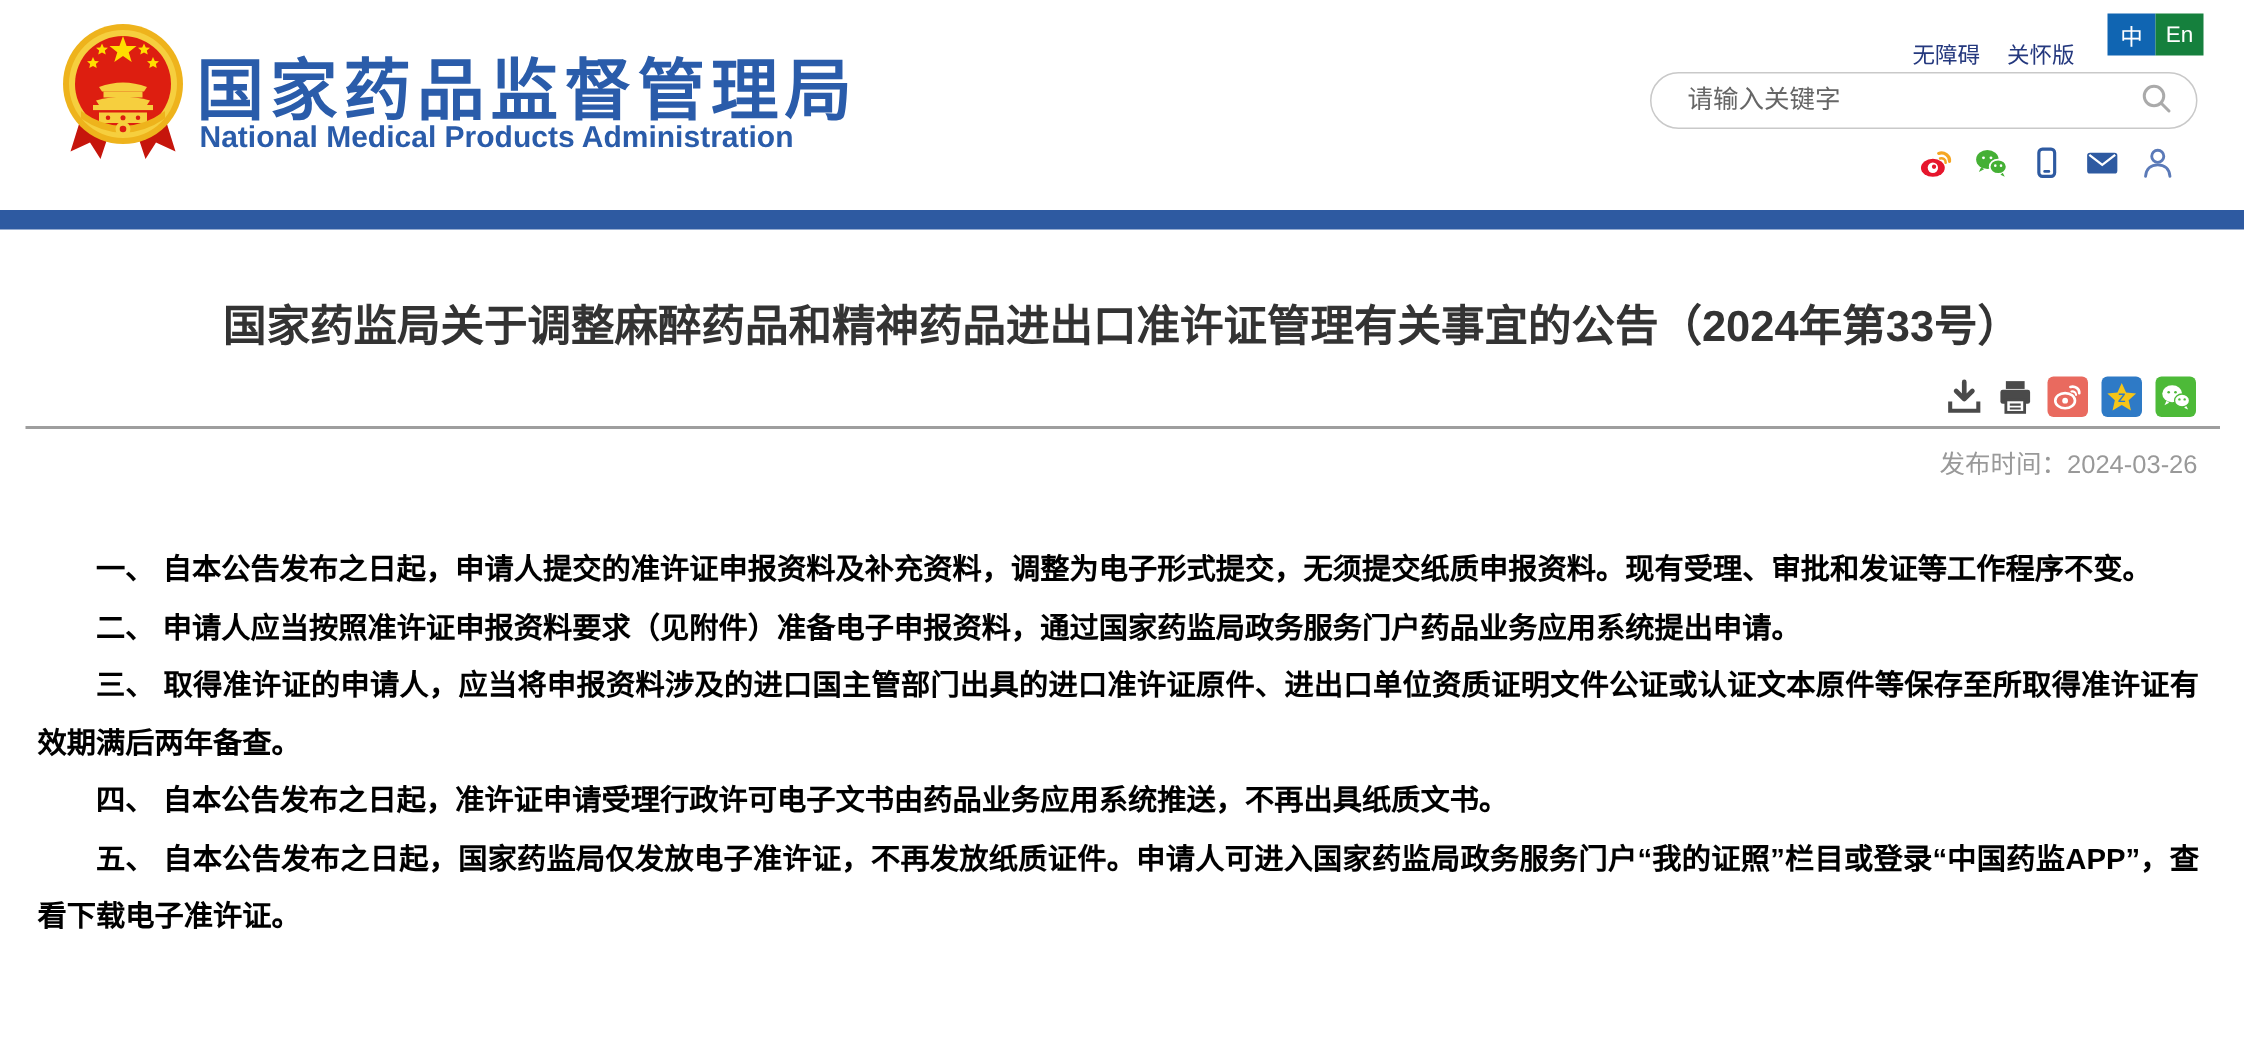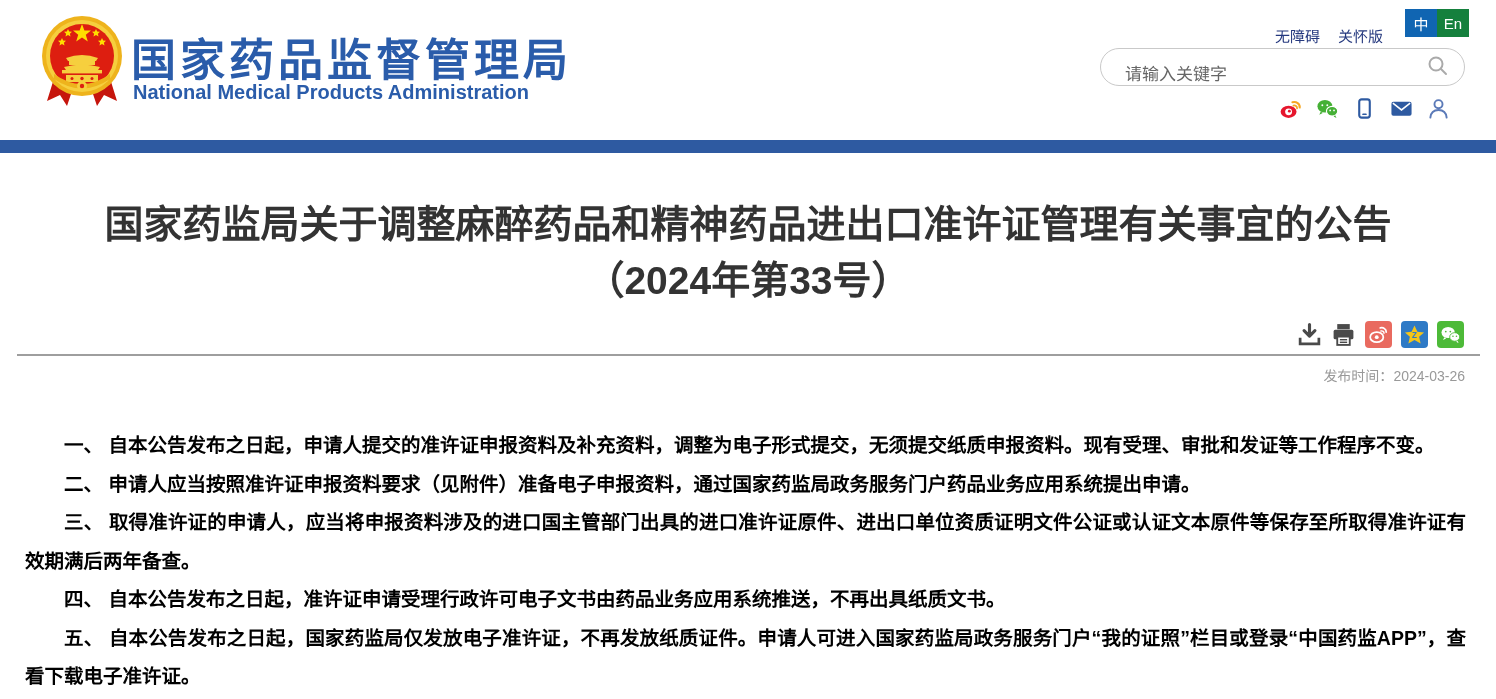--- a/index.html
+++ b/index.html
@@ -31,56 +31,56 @@
   .lang-btn {
     width:32px; height:28px; display:flex; align-items:center; justify-content:center;
     font-size:15px; color:#fff; cursor:pointer;
   }
   .lang-zh { background:#1065b2; }
   .lang-en { background:#15803d; }
 
   .search-box {
     position:absolute; top:48px; left:1100px; width:365px; height:38px;
     border:1px solid #c9c9c9; border-radius:19px; background:#fff;
-    display:flex; align-items:flex-end;
+    display:flex; align-items:center;
   }
   .search-box input {
     flex:1; border:none; outline:none; background:transparent;
     padding:0 10px 0 24px; font-size:17px; color:#333;
     font-family:"Liberation Sans","DejaVu Sans",sans-serif;
   }
   .search-box input::placeholder { color:#666; opacity:1; }
   .search-btn { width:40px; height:36px; border:none; background:transparent; cursor:pointer; padding:0 12px 0 0; }
 
   .social-row { position:absolute; top:97px; right:46px; display:flex; gap:14px; align-items:center; }
   .social-icon { width:23px; height:23px; cursor:pointer; }
 
   
   .blue-bar { height:13px; background:#2e5aa1; }
 
   
   .article-title {
     margin:40px 45px 0; text-align:center;
-    font-size:39px; font-weight:bold; color:#333;
+    font-size:29px; font-weight:bold; color:#333;
   }
   .action-row {
     display:flex; justify-content:flex-end; align-items:center;
     gap:9px; margin:15px 32px 0 0; height:28px;
   }
   .tool-icon { width:25px; height:25px; cursor:pointer; }
   .share-icon {
     width:27px; height:27px; border-radius:4px; cursor:pointer;
     display:flex; align-items:center; justify-content:center;
   }
   .share-weibo  { background:#e96a5f; }
   .share-qzone  { background:#2e7ac6; }
   .share-wechat { background:#4dba38; }
 
   .rule { border:none; border-top:2px solid #9e9e9e; margin:6px 16px 0 17px; }
-  .pub-date { text-align:right; margin:9px 31px 0 0; color:#999; font-size:14px; }
+  .pub-date { text-align:right; margin:9px 31px 0 0; color:#999; font-size:17px; }
 
   .body-text {
     margin:41px 30px 0 25px;
     font-size:19.5px; font-weight:bold; color:#000;
     line-height:38.5px; text-align:justify;
   }
   .body-text p { margin:0; text-indent:2em; }
 </style>
 </head>
 <body>

